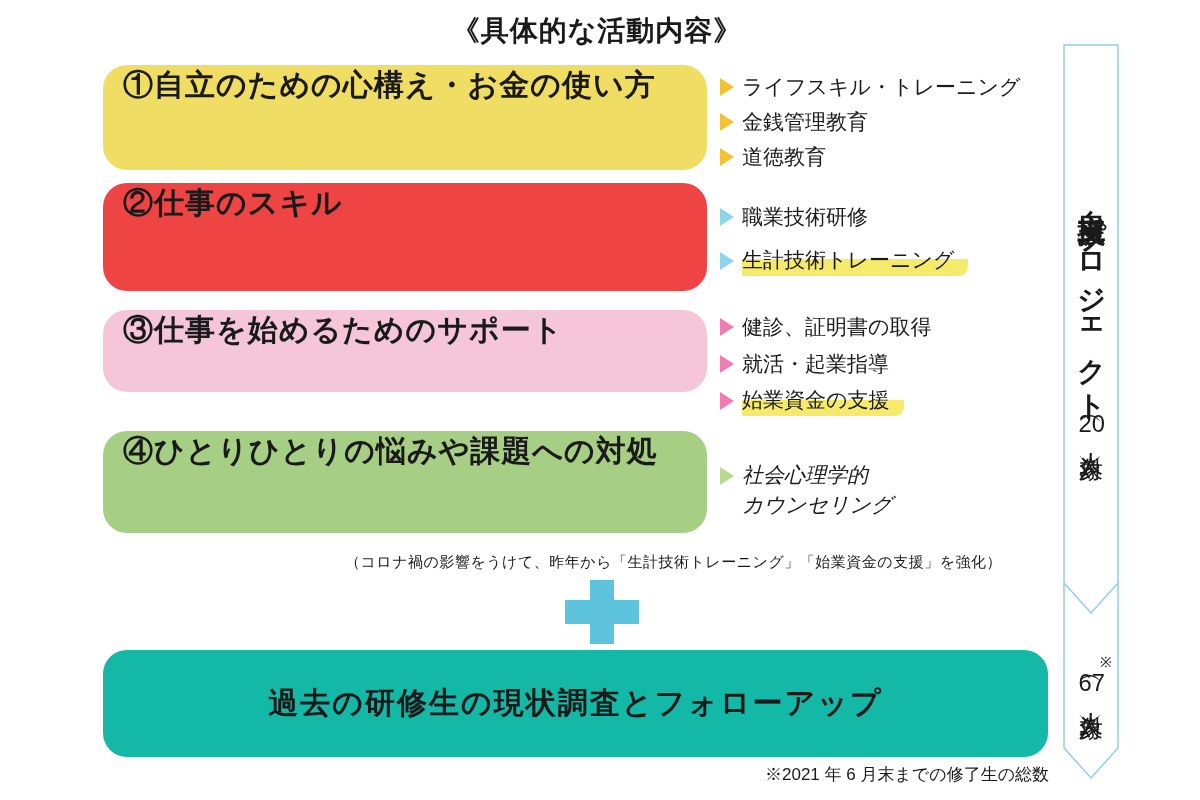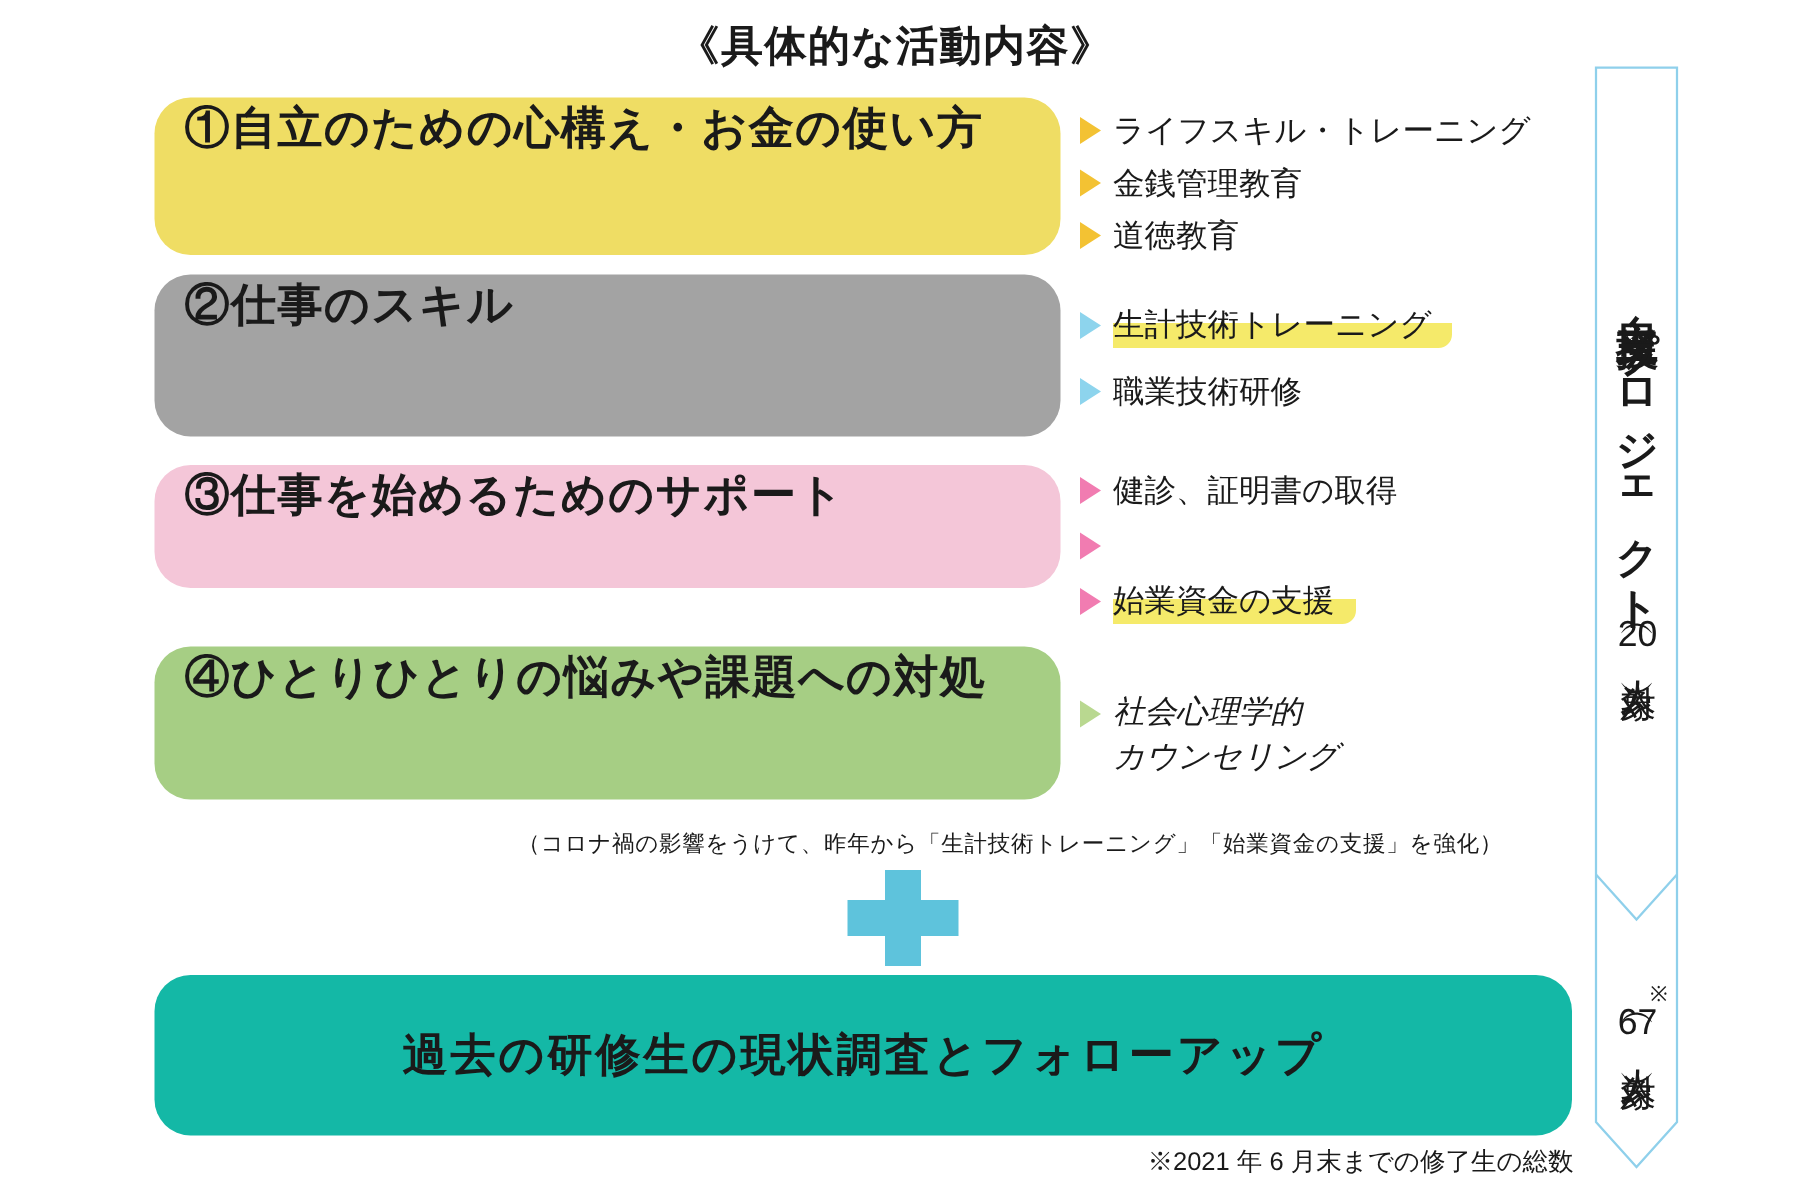--- a/index.html
+++ b/index.html
@@ -67,44 +67,45 @@
     <div class="bullet">
       <span class="tri" style="border-left-color: rgb(243, 194, 51);"></span>
       <span class="btxt">金銭管理教育</span>
     </div>
     <div class="bullet">
       <span class="tri" style="border-left-color: rgb(243, 194, 51);"></span>
       <span class="btxt">道徳教育</span>
     </div>
   </div>
 
-  <div class="box box2" style="background-color: #a3a3a3;">
+  <div class="box box2" style="background-color: #ef4444;">
     <div class="lbl">②仕事のスキル</div>
   </div>
   <div class="bullets g1">
     <div class="bullet">
       <span class="tri" style="border-left-color: rgb(141, 212, 237);"></span>
-      <span class="btxt hl">生計技術トレーニング</span>
+      <span class="btxt">職業技術研修</span>
     </div>
     <div class="bullet">
       <span class="tri" style="border-left-color: rgb(141, 212, 237);"></span>
-      <span class="btxt">職業技術研修</span>
+      <span class="btxt hl">生計技術トレーニング</span>
     </div>
   </div>
 
   <div class="box box3" style="background-color: rgb(244, 198, 216);">
     <div class="lbl">③仕事を始めるためのサポート</div>
   </div>
   <div class="bullets g2">
     <div class="bullet">
       <span class="tri" style="border-left-color: rgb(241, 124, 177);"></span>
       <span class="btxt">健診、証明書の取得</span>
     </div>
     <div class="bullet">
       <span class="tri" style="border-left-color: rgb(241, 124, 177);"></span>
+      <span class="btxt">就活・起業指導</span>
     </div>
     <div class="bullet">
       <span class="tri" style="border-left-color: rgb(241, 124, 177);"></span>
       <span class="btxt hl">始業資金の支援</span>
     </div>
   </div>
 
   <div class="box box4" style="background-color: rgb(166, 206, 132);">
     <div class="lbl">④ひとりひとりの悩みや課題への対処</div>
   </div>

